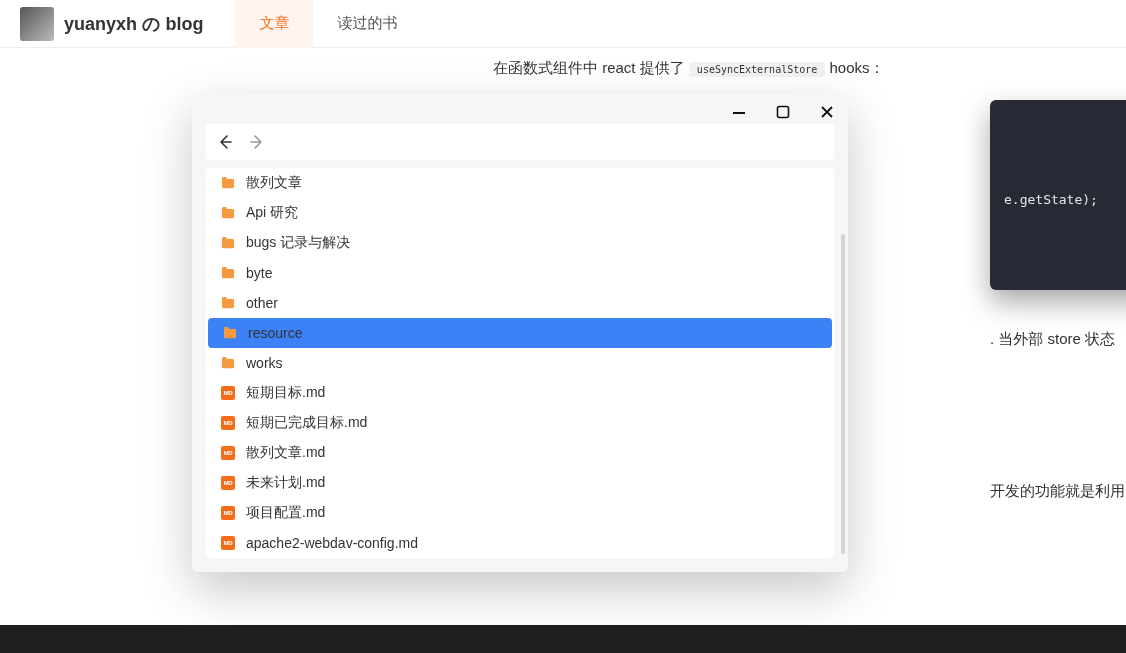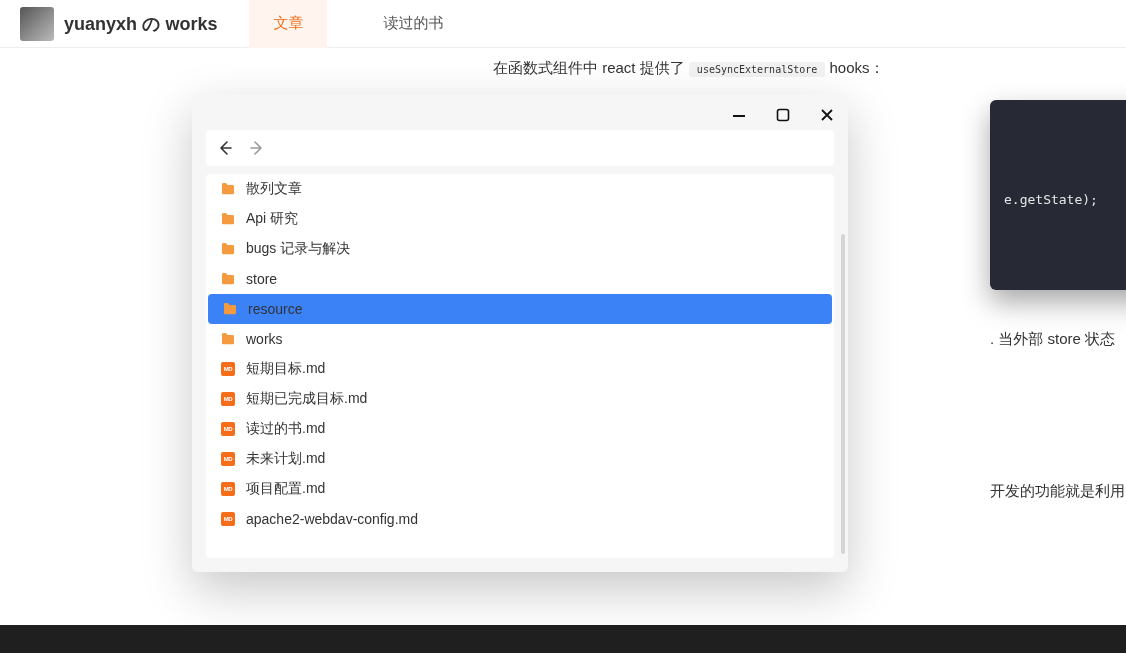--- a/index.html
+++ b/index.html
@@ -35,21 +35,20 @@
   }
   .navbar-title {
     font-size: 18px;
     font-weight: 700;
     color: #333;
   }
   .navbar-tabs {
     display: flex;
     height: 48px;
     margin-left: 20px;
-    gap: 32px;
   }
   .navbar-tab {
     display: flex;
     align-items: center;
     padding: 0 24px;
     font-size: 15px;
     color: #555;
     cursor: pointer;
     position: relative;
   }
@@ -234,21 +233,21 @@
     height: 28px;
     background: #1f1f1f;
   }
 </style>
 </head>
 <body>
 
 <div class="navbar">
   <div class="navbar-brand">
     <div class="navbar-avatar"></div>
-    <div class="navbar-title">yuanyxh の works</div>
+    <div class="navbar-title">yuanyxh の blog</div>
   </div>
   <div class="navbar-tabs">
     <div class="navbar-tab active">文章</div>
     <div class="navbar-tab">读过的书</div>
   </div>
 </div>
 
 <div class="content">
   <span>在函数式组件中 react 提供了 </span><code class="inline">useSyncExternalStore</code><span> hooks：</span>
 </div>
@@ -317,21 +316,29 @@
             </svg>
           </div>
           <span>bugs 记录与解决</span>
         </div>
         <div class="file-row">
           <div class="file-icon folder-icon">
             <svg width="16" height="16" viewBox="0 0 24 24">
               <path d="M3 5a2 2 0 0 1 2-2h4l2 3h8a2 2 0 0 1 2 2v10a2 2 0 0 1-2 2H5a2 2 0 0 1-2-2V5z"></path>
             </svg>
           </div>
-          <span>store</span>
+          <span>byte</span>
+        </div>
+        <div class="file-row">
+          <div class="file-icon folder-icon">
+            <svg width="16" height="16" viewBox="0 0 24 24">
+              <path d="M3 5a2 2 0 0 1 2-2h4l2 3h8a2 2 0 0 1 2 2v10a2 2 0 0 1-2 2H5a2 2 0 0 1-2-2V5z"></path>
+            </svg>
+          </div>
+          <span>other</span>
         </div>
         <div class="file-row selected">
           <div class="file-icon folder-icon">
             <svg width="16" height="16" viewBox="0 0 24 24">
               <path d="M3 5a2 2 0 0 1 2-2h4l2 3h8a2 2 0 0 1 2 2v10a2 2 0 0 1-2 2H5a2 2 0 0 1-2-2V5z"></path>
             </svg>
           </div>
           <span>resource</span>
         </div>
         <div class="file-row">
@@ -351,21 +358,21 @@
         <div class="file-row">
           <div class="file-icon ">
             <div class="md-icon"></div>
           </div>
           <span>短期已完成目标.md</span>
         </div>
         <div class="file-row">
           <div class="file-icon ">
             <div class="md-icon"></div>
           </div>
-          <span>读过的书.md</span>
+          <span>散列文章.md</span>
         </div>
         <div class="file-row">
           <div class="file-icon ">
             <div class="md-icon"></div>
           </div>
           <span>未来计划.md</span>
         </div>
         <div class="file-row">
           <div class="file-icon ">
             <div class="md-icon"></div>

